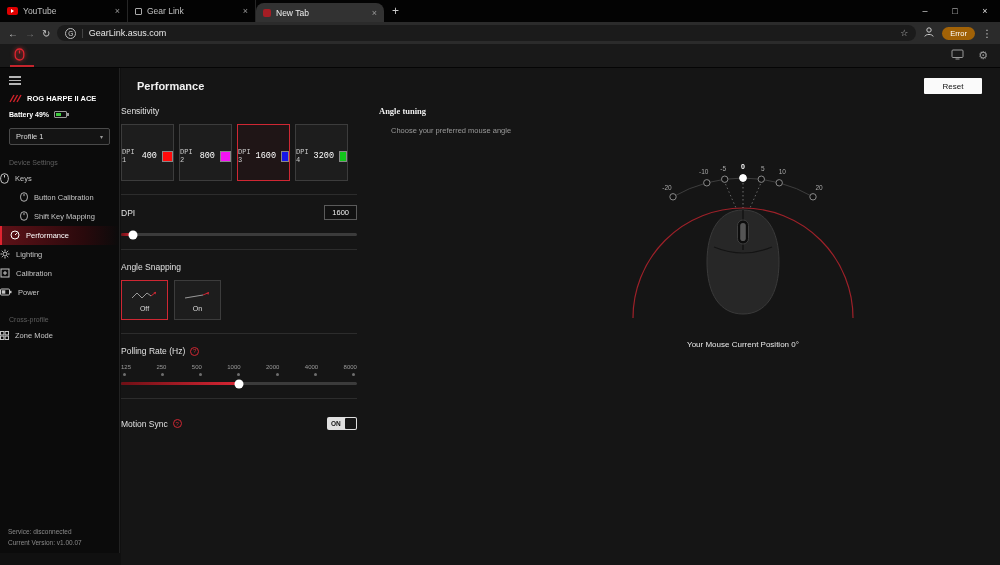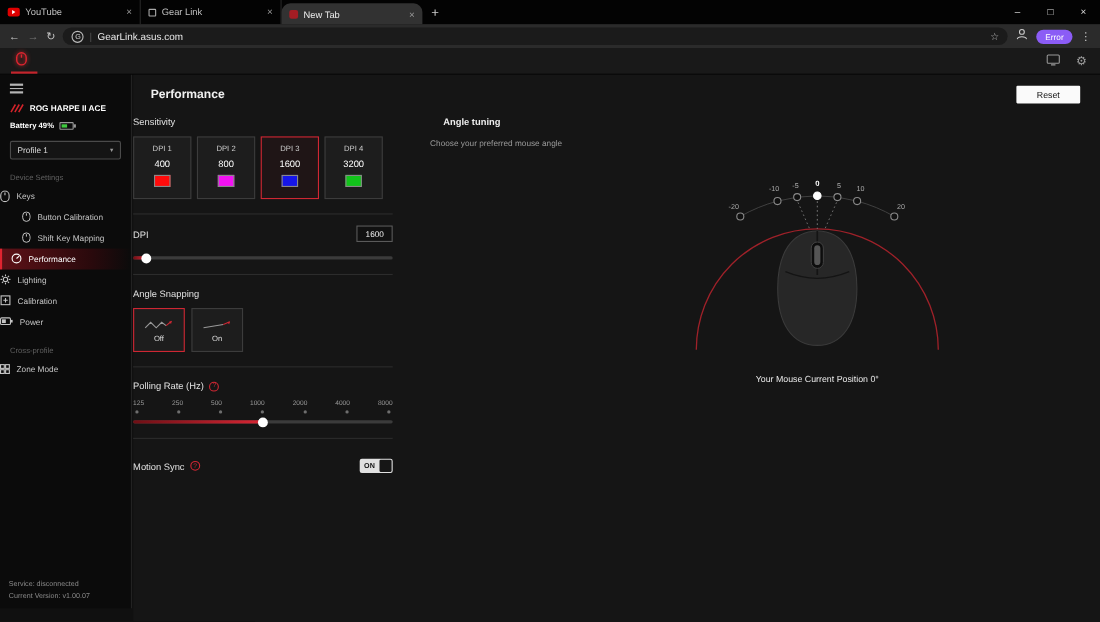--- a/index.html
+++ b/index.html
@@ -24,21 +24,21 @@
 
   
   .navbar { position:absolute; top:22px; left:0; right:0; height:22px; background:#2b2b2b; display:flex; align-items:center; padding:0 8px; gap:7px; }
   .nav-ic { font-size:10px; color:#c8c8c8; }
   .nav-ic.dim { color:#777; }
   .urlbar { flex:1; height:16px; background:#1b1b1b; border-radius:8px; display:flex; align-items:center; padding:0 8px; gap:5px; }
   .g-ic { width:11px; height:11px; border:1px solid #bbb; border-radius:50%; color:#ddd; font-size:6.5px; display:flex; align-items:center; justify-content:center; flex:0 0 auto; }
   .url-sep { color:#555; font-size:9px; }
   .url-text { font-size:9px; color:#e8e8e8; }
   .star { margin-left:auto; color:#bbb; font-size:9px; }
-  .error-pill { background:#8b5cf6; color:#fff; font-size:7.5px; padding:2px 8px; border-radius:8px; }
+  .error-pill { background:#a16207; color:#fff; font-size:7.5px; padding:2px 8px; border-radius:8px; }
   .menu-dots { color:#ccc; font-size:10px; }
 
   
   .apphead { position:absolute; top:44px; left:0; right:0; height:24px; background:#191919; border-bottom:1px solid #050505; display:flex; align-items:center; justify-content:space-between; padding:0 12px; }
   .dev-icon svg { filter:drop-shadow(0 0 2px #e23030); }
   .dev-underline { position:absolute; left:10px; top:21px; width:24px; height:2px; background:#c4242c; }
   .apphead-right { display:flex; align-items:center; gap:14px; color:#9a9a9a; font-size:11px; }
 
   
   .sidebar { position:absolute; top:68px; left:0; width:120px; bottom:12px; background:#0b0b0b; border-right:1px solid #222; }
@@ -60,21 +60,21 @@
   
   .main { position:absolute; left:121px; top:68px; right:0; bottom:0; background:#151515; }
   .main-title { position:absolute; left:16px; top:12px; font-size:11px; font-weight:bold; color:#f0f0f0; }
   .reset-btn { position:absolute; right:18px; top:10px; width:58px; height:16px; background:#fafafa; color:#111; font-size:8px; border:none; border-radius:1px; font-family:inherit; }
 
   .col-left { position:absolute; left:0; top:38px; width:236px; }
   .field-label { font-size:8.5px; color:#e0e0e0; }
   .with-help { display:flex; align-items:center; gap:5px; }
   .help { width:9px; height:9px; border:1px solid #cf2733; border-radius:50%; color:#cf2733; font-size:6px; display:inline-flex; align-items:center; justify-content:center; }
   .dpi-cards { margin-top:8px; display:flex; gap:5px; }
-  .dpi-card { width:53px; height:57px; background:#1d1d1d; border:1px solid #3c3c3c; display:flex; flex-direction:column; align-items:center; padding-top:7px; gap:5px; }
+  .dpi-card { width:53px; height:57px; background:#1d1d1d; border:1px solid #3c3c3c; display:flex; flex-direction:row; align-items:center; padding-top:7px; gap:5px;font-family:Liberation Mono, monospace; }
   .dpi-card.sel { border-color:#cf2733; background:#1f1516; }
   .dpi-name { font-size:7px; color:#ccc; }
   .dpi-val { font-size:8.5px; color:#fff; }
   .dpi-swatch { width:15px; height:11px; border:1px solid #888; }
   .divider { height:1px; background:#2c2c2c; margin-top:13px; }
   .dpi-row { margin-top:10px; display:flex; justify-content:space-between; align-items:center; }
   .dpi-valuebox { border:1px solid #5a5a5a; background:#111; padding:2px 7px; font-size:7.5px; color:#eee; }
   .slider { margin-top:13px; height:3px; background:#3b3b3b; border-radius:2px; position:relative; }
   .slider-fill { position:absolute; left:0; top:0; bottom:0; background:linear-gradient(90deg,#6e0f15,#d82634); border-radius:2px; }
   .slider-thumb { position:absolute; width:9px; height:9px; background:#fff; border-radius:50%; top:50%; transform:translate(-50%,-50%); }
@@ -83,21 +83,21 @@
   .snap-card.sel { border-color:#cf2733; }
   .tick-labels { margin-top:8px; display:flex; justify-content:space-between; font-size:6px; color:#9a9a9a; }
   .tick-dots { margin-top:3px; display:flex; justify-content:space-between; padding:0 2px; }
   .tick-dots i { width:3px; height:3px; border-radius:50%; background:#6e6e6e; }
   .slider.polling { margin-top:6px; }
   .motion-row { margin-top:18px; display:flex; justify-content:space-between; align-items:center; }
   .toggle { width:30px; height:13px; background:#e0e0e0; border-radius:2px; position:relative; display:flex; align-items:center; }
   .toggle-label { font-size:6.5px; font-weight:bold; color:#111; margin-left:4px; }
   .toggle-knob { position:absolute; right:1px; top:1px; width:11px; height:11px; background:#161616; border-radius:1px; }
 
-  .angle-title { position:absolute; left:282px; top:38px; font-size:8.5px; font-weight:bold; color:#eee; }
+  .angle-title { position:absolute; left:258px; top:38px; font-size:8.5px; font-weight:bold; color:#eee;font-family:Liberation Serif, serif; }
   .angle-sub { position:absolute; left:270px; top:58px; font-size:7.5px; color:#9a9a9a; }
   .dial { position:absolute; left:452px; top:94px; width:340px; }
   .dial svg { display:block; }
   .pos-label { text-align:center; font-size:8px; color:#e8e8e8; margin-top:2px; }
 
   svg text { font-family:"Liberation Sans",sans-serif; }
 </style>
 </head>
 <body>
 

